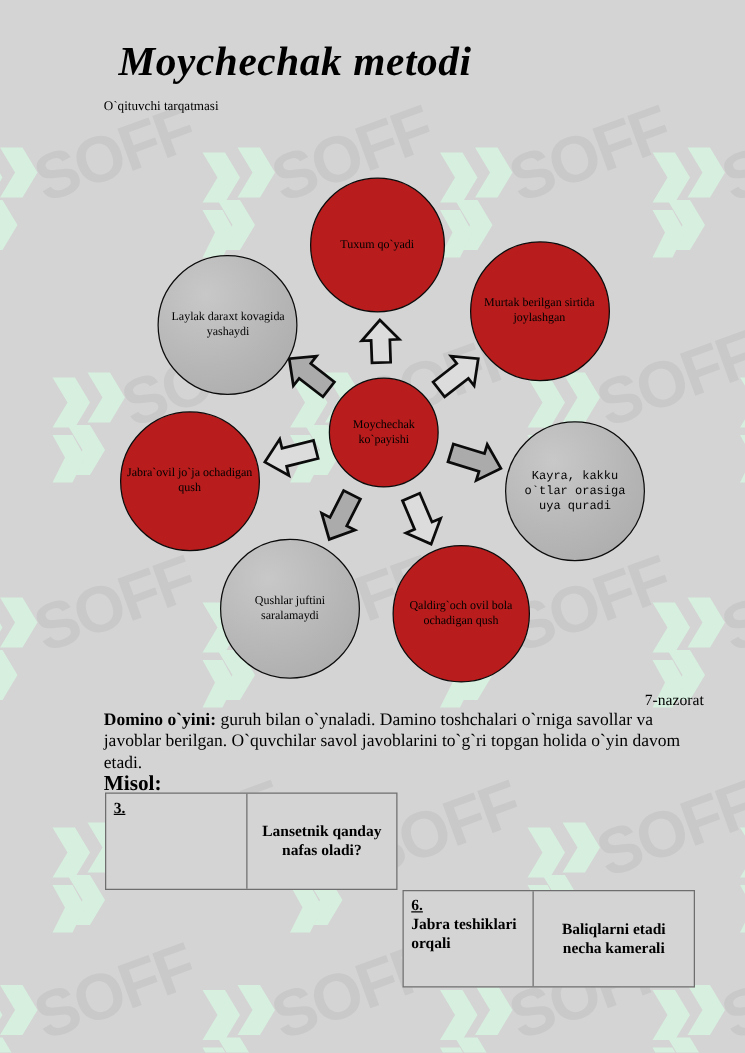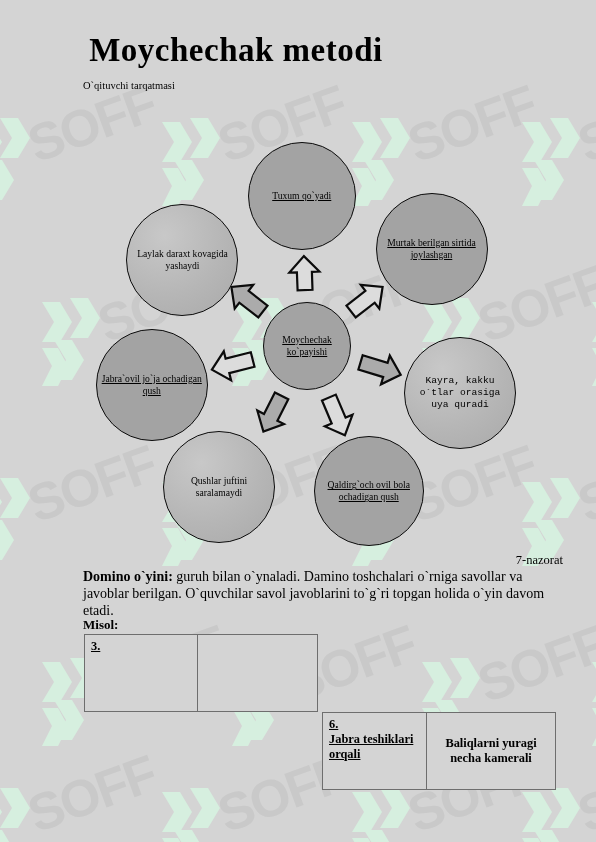--- a/index.html
+++ b/index.html
@@ -57,20 +57,21 @@
   }
 
   #page-title {
     position: absolute;
     left: 0;
     top: 32px;
     width: 472px;
     text-align: center;
     font-size: 33px;
     font-weight: bold;
+    font-style: italic;
     letter-spacing: 0.5px;
   }
   #page-subtitle {
     position: absolute;
     left: 83px;
     top: 80px;
     font-size: 10.5px;
   }
 
   
@@ -88,22 +89,21 @@
     display: flex;
     align-items: center;
     justify-content: center;
     text-align: center;
     font-size: 9.6px;
     line-height: 1.25;
     box-sizing: border-box;
     padding: 4px;
   }
   .node.light {
-    background: #a3a3a3;
-    text-decoration: underline;
+    background: #b91c1c;
   }
   .node.shade {
     background: radial-gradient(circle at 34% 28%, #c8c8c8 0%, #b6b6b6 55%, #a9a9a9 100%);
   }
   .node-label { display: block; }
 
   
   #nazorat {
     position: absolute;
     right: 33px;
@@ -118,21 +118,21 @@
     width: 477px;
     font-size: 14px;
     line-height: 1.22;
     text-align: left;
   }
   #domino-para b { font-weight: bold; }
   #misol {
     position: absolute;
     left: 83px;
     top: 617px;
-    font-size: 13px;
+    font-size: 17px;
     font-weight: bold;
   }
 
   
   .domino {
     position: absolute;
     display: flex;
     border: 1px solid #6e6e6e;
     box-sizing: border-box;
     background: #d4d4d4;
@@ -148,21 +148,21 @@
     border-right: 1px solid #6e6e6e;
     text-align: left;
   }
   .domino .cell.right {
     display: flex;
     align-items: center;
     justify-content: center;
     text-align: center;
   }
   .num { text-decoration: underline; display: block; }
-  .ans { display: block; text-decoration: underline; }
+  .ans { display: block; }
 
   #domino-1 { left: 84px; top: 634px; width: 234px; height: 78px; }
   #domino-1 .left  { width: 113px; }
   #domino-1 .right { width: 119px; }
 
   #domino-2 { left: 322px; top: 712px; width: 234px; height: 78px; }
   #domino-2 .left  { width: 104px; }
   #domino-2 .right { width: 128px; }
 </style>
 </head>
@@ -416,21 +416,21 @@
         </div>
         <div class="node light" style="left: 375.506px; top: 96.7255px; width: 112px; height: 112px;">
           <span class="node-label">Murtak berilgan sirtida joylashgan</span>
         </div>
         <div class="node light" style="left: 95.7527px; top: 232.708px; width: 112px; height: 112px;">
           <span class="node-label">Jabra`ovil jo`ja ochadigan qush</span>
         </div>
         <div class="node shade" style="left: 404.009px; top: 240.779px; width: 112px; height: 112px; font-family: Liberation Mono, monospace;">
           <span class="node-label">Kayra, kakku o`tlar orasiga uya quradi</span>
         </div>
-        <div class="node shade" style="left: 163px; top: 334.779px; width: 112px; height: 112px;">
+        <div class="node shade" style="left: 176px; top: 334.779px; width: 112px; height: 112px;">
           <span class="node-label">Qushlar juftini saralamaydi</span>
         </div>
         <div class="node light" style="left: 313.736px; top: 340.44px; width: 110px; height: 110px;">
           <span class="node-label">Qaldirg`och ovil bola ochadigan qush</span>
         </div>
       </div>
   </div>
 
   <div id="nazorat">7-nazorat</div>
 
@@ -438,25 +438,28 @@
     <b>Domino o`yini:</b><span> guruh bilan o`ynaladi. Damino toshchalari o`rniga savollar va javoblar berilgan. O`quvchilar savol javoblarini to`g`ri topgan holida o`yin davom etadi.</span>
   </div>
 
   <div id="misol">Misol:</div>
 
   <div class="domino" id="domino-1">
     <div class="cell left">
       <span class="num">3.</span>
       <span class="ans"></span>
     </div>
+    <div class="cell right">
+      <span>Lansetnik qanday nafas oladi?</span>
+    </div>
   </div>
 
   <div class="domino" id="domino-2">
     <div class="cell left">
       <span class="num">6.</span>
       <span class="ans">Jabra teshiklari orqali</span>
     </div>
     <div class="cell right">
-      <span>Baliqlarni yuragi necha kamerali</span>
+      <span>Baliqlarni etadi necha kamerali</span>
     </div>
   </div>
 
 </div>
 
 </body></html>

